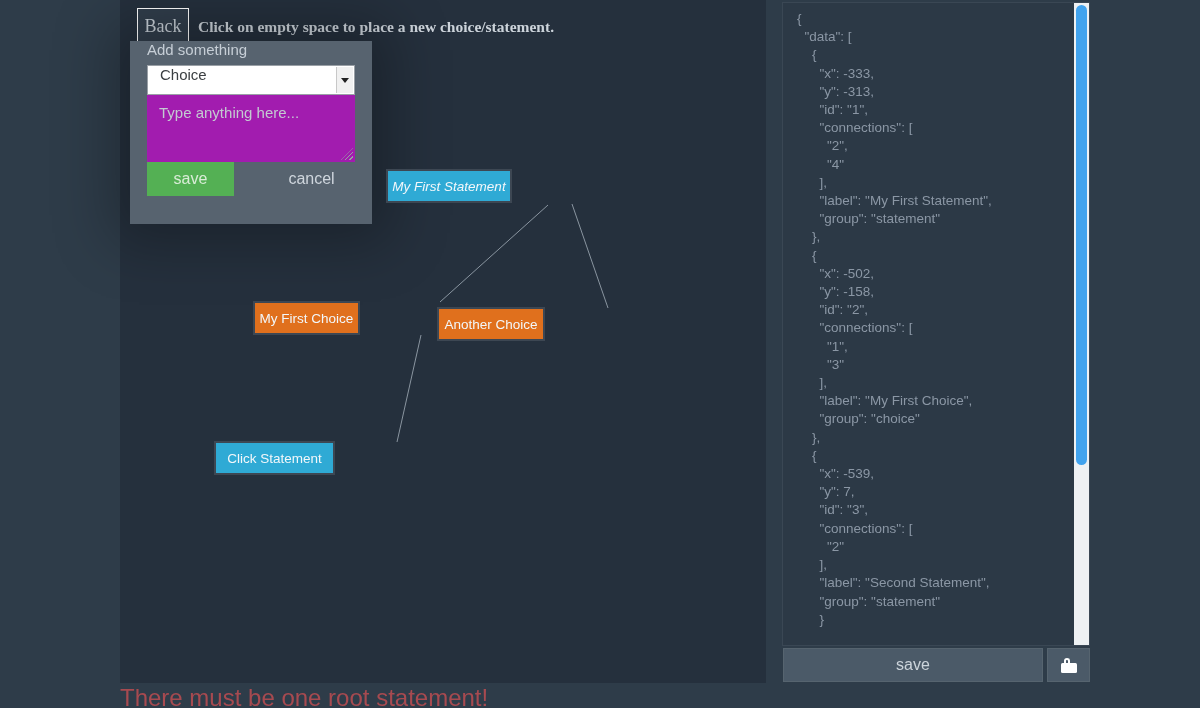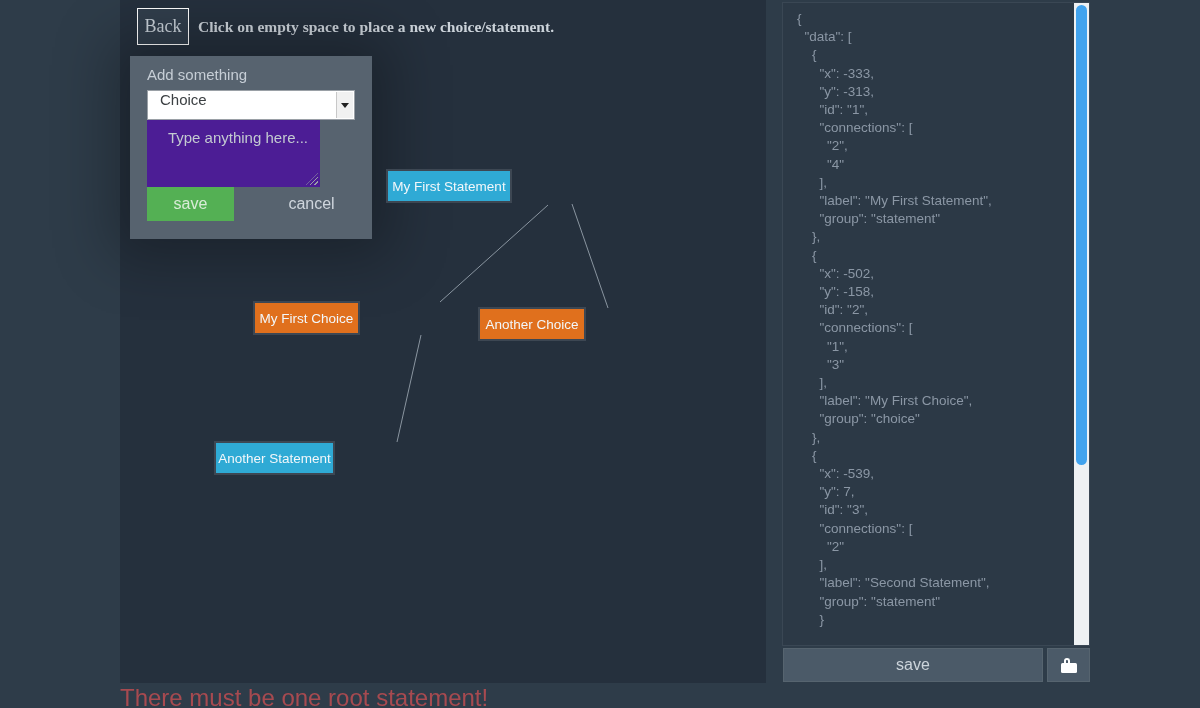--- a/index.html
+++ b/index.html
@@ -28,51 +28,50 @@
     margin-left: 7px;
   }
   .instruction {
     position: absolute; left: 78px; top: 8px; height: 37px;
     display: flex; align-items: center;
     color: #cdd4db; font-family: "Liberation Serif", serif; font-size: 15.5px; font-weight: bold;
   }
 
   
   .popup {
-    position: absolute; left: 10px; top: 56px;
+    position: absolute; left: 10px; top: 41px;
     width: 242px; height: 183px;
     background: #57636f;
     box-shadow: 0 0 55px 18px rgba(0,0,0,0.28);
-    padding: 10px 17px;
+    padding: 0 17px;
   }
   .popup-title { color: #c6ced6; font-size: 15px; margin-bottom: 7px; }
   .popup-select {
     position: relative; width: 208px; height: 30px;
     background: #ffffff; border: 1px solid #9aa0a6;
     display: flex; 
     font-size: 15px; color: #3c4043; padding-left: 12px;
     cursor: pointer;
   }
   .select-arrow {
     position: absolute; right: 1px; top: 1px; bottom: 1px;
     width: 17px; background: #f1f1f1; border-left: 1px solid #c8c8c8;
     display: flex; align-items: center; justify-content: center;
   }
   .select-arrow::after {
     content: ""; width: 0; height: 0;
     border-left: 4px solid transparent; border-right: 4px solid transparent;
     border-top: 5px solid #222;
   }
   .popup-textarea {
-    position: relative; width: 173px; height: 67px;
-    background: #4c1d95; border: none;
+    position: relative; width: 208px; height: 67px;
+    background: #a21caf; border: none;
     font-size: 15px; color: #c3cad1;
     padding: 9px 12px;
     overflow: hidden;
-    text-align: right;
   }
   .resize-handle {
     position: absolute; right: 2px; bottom: 2px; width: 12px; height: 12px;
     background: repeating-linear-gradient(135deg, transparent, transparent 2px, #9aa0a6 2px, #9aa0a6 3px);
     clip-path: polygon(100% 0, 100% 100%, 0 100%);
     cursor: nwse-resize;
   }
   .popup-buttons { display: flex; width: 208px; height: 34px; }
   .save-btn-green {
     width: 104px; height: 34px; background: #54b054; border: none;
@@ -87,23 +86,23 @@
 
   
   .node {
     position: absolute; height: 34px;
     display: flex; align-items: center; justify-content: center;
     color: #f2f7fa; font-size: 13.5px;
     border: 2px solid #3d4753; cursor: pointer; white-space: nowrap;
   }
   .node.statement { background: #2faad5; }
   .node.choice { background: #e0701d; }
-  #node-1 { left: 266px; top: 169px; width: 126px; }
+  #node-1 { left: 266px; top: 169px; width: 126px; font-style: italic; }
   #node-2 { left: 133px; top: 301px; width: 107px; text-align: right; }
-  #node-4 { left: 317px; top: 307px; width: 108px; margin-left: 41px; }
+  #node-4 { left: 317px; top: 307px; width: 108px; }
   #node-3 { left: 94px;  top: 441px; width: 121px; }
 
   
   .json-panel {
     position: absolute; left: 782px; top: 2px;
     width: 308px; height: 644px;
     background: #2c3946; border: 1px solid #3a4754;
     display: flex;
   }
   .json-text {
@@ -180,21 +179,21 @@
     </div>
     <div class="popup-buttons">
       <button class="save-btn-green">save</button>
       <div class="cancel-btn">cancel</div>
     </div>
   </div>
 
   <div id="node-1" class="node statement">My First Statement</div>
   <div id="node-2" class="node choice">My First Choice</div>
   <div id="node-4" class="node choice">Another Choice</div>
-  <div id="node-3" class="node statement">Another Statement</div>
+  <div id="node-3" class="node statement">Click Statement</div>
 
 </div>
 
 <div class="json-panel">
   <div class="json-text">{
   "data": [
     {
       "x": -333,
       "y": -313,
       "id": "1",

